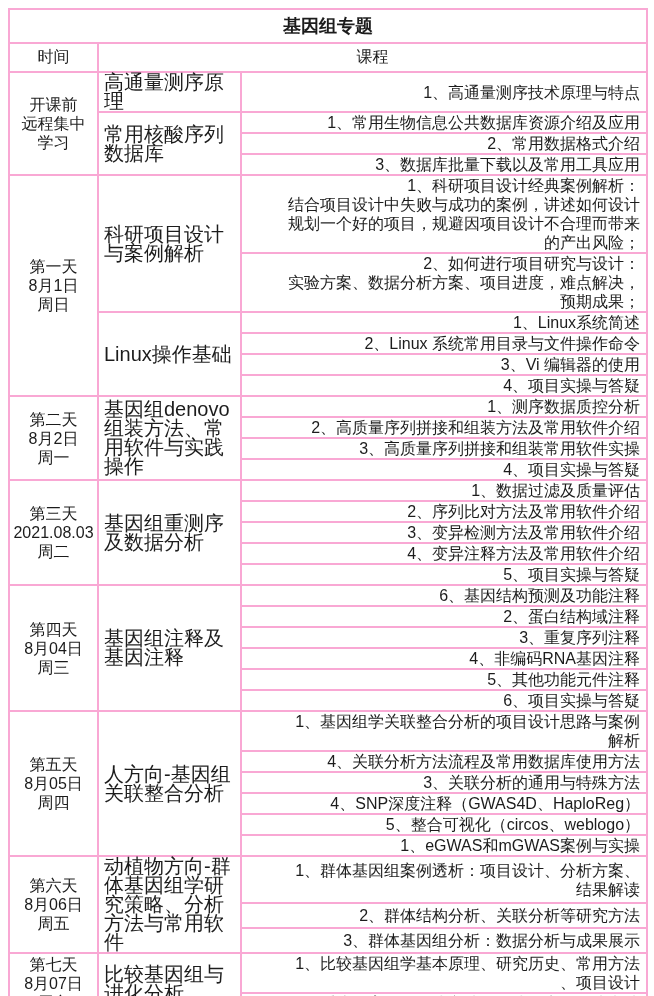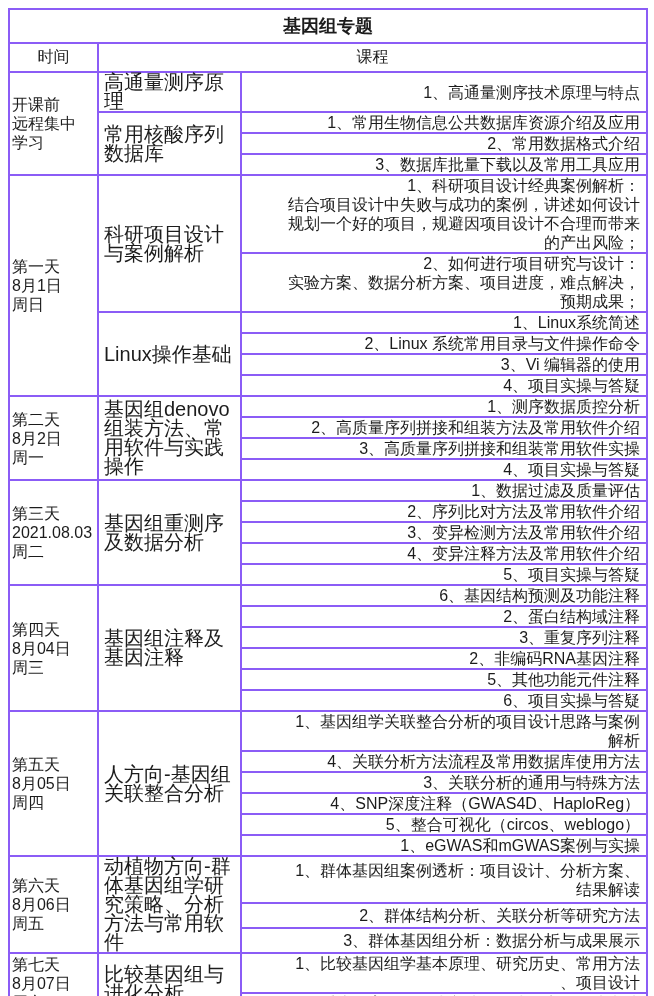--- a/index.html
+++ b/index.html
@@ -16,39 +16,40 @@
     padding: 8px;
     background: #ffffff;
   }
   table.schedule {
     border-collapse: collapse;
     width: 638px;
     table-layout: fixed;
   }
   table.schedule th,
   table.schedule td {
-    border: 2px solid #8b5cf6;
+    border: 2px solid #f9a8d4;
     vertical-align: middle;
     box-sizing: border-box;
   }
   th.title-cell {
     font-size: 18px;
     font-weight: bold;
     text-align: center;
     padding: 4px 6px;
     height: 30px;
   }
   th.head-cell {
     font-size: 16px;
     font-weight: normal;
     text-align: center;
     padding: 3px 6px;
     height: 28px;
   }
   td.time-cell {
+    text-align: center;
     white-space: pre-line;
     font-size: 16px;
     line-height: 19px;
     padding: 0 2px;
   }
   td.course-cell {
     text-align: left;
     font-size: 20px;
     line-height: 19px;
     padding: 0 5px;
@@ -170,21 +171,21 @@
           <td class="course-cell" rowspan="6">基因组注释及基因注释</td>
           <td class="content-cell">6、基因结构预测及功能注释</td>
         </tr>
         <tr>
           <td class="content-cell">2、蛋白结构域注释</td>
         </tr>
         <tr>
           <td class="content-cell">3、重复序列注释</td>
         </tr>
         <tr>
-          <td class="content-cell">2、非编码RNA基因注释</td>
+          <td class="content-cell">4、非编码RNA基因注释</td>
         </tr>
         <tr>
           <td class="content-cell">5、其他功能元件注释</td>
         </tr>
         <tr>
           <td class="content-cell">6、项目实操与答疑</td>
         </tr>
         <tr>
           <td class="time-cell" rowspan="6">第五天
 8月05日

